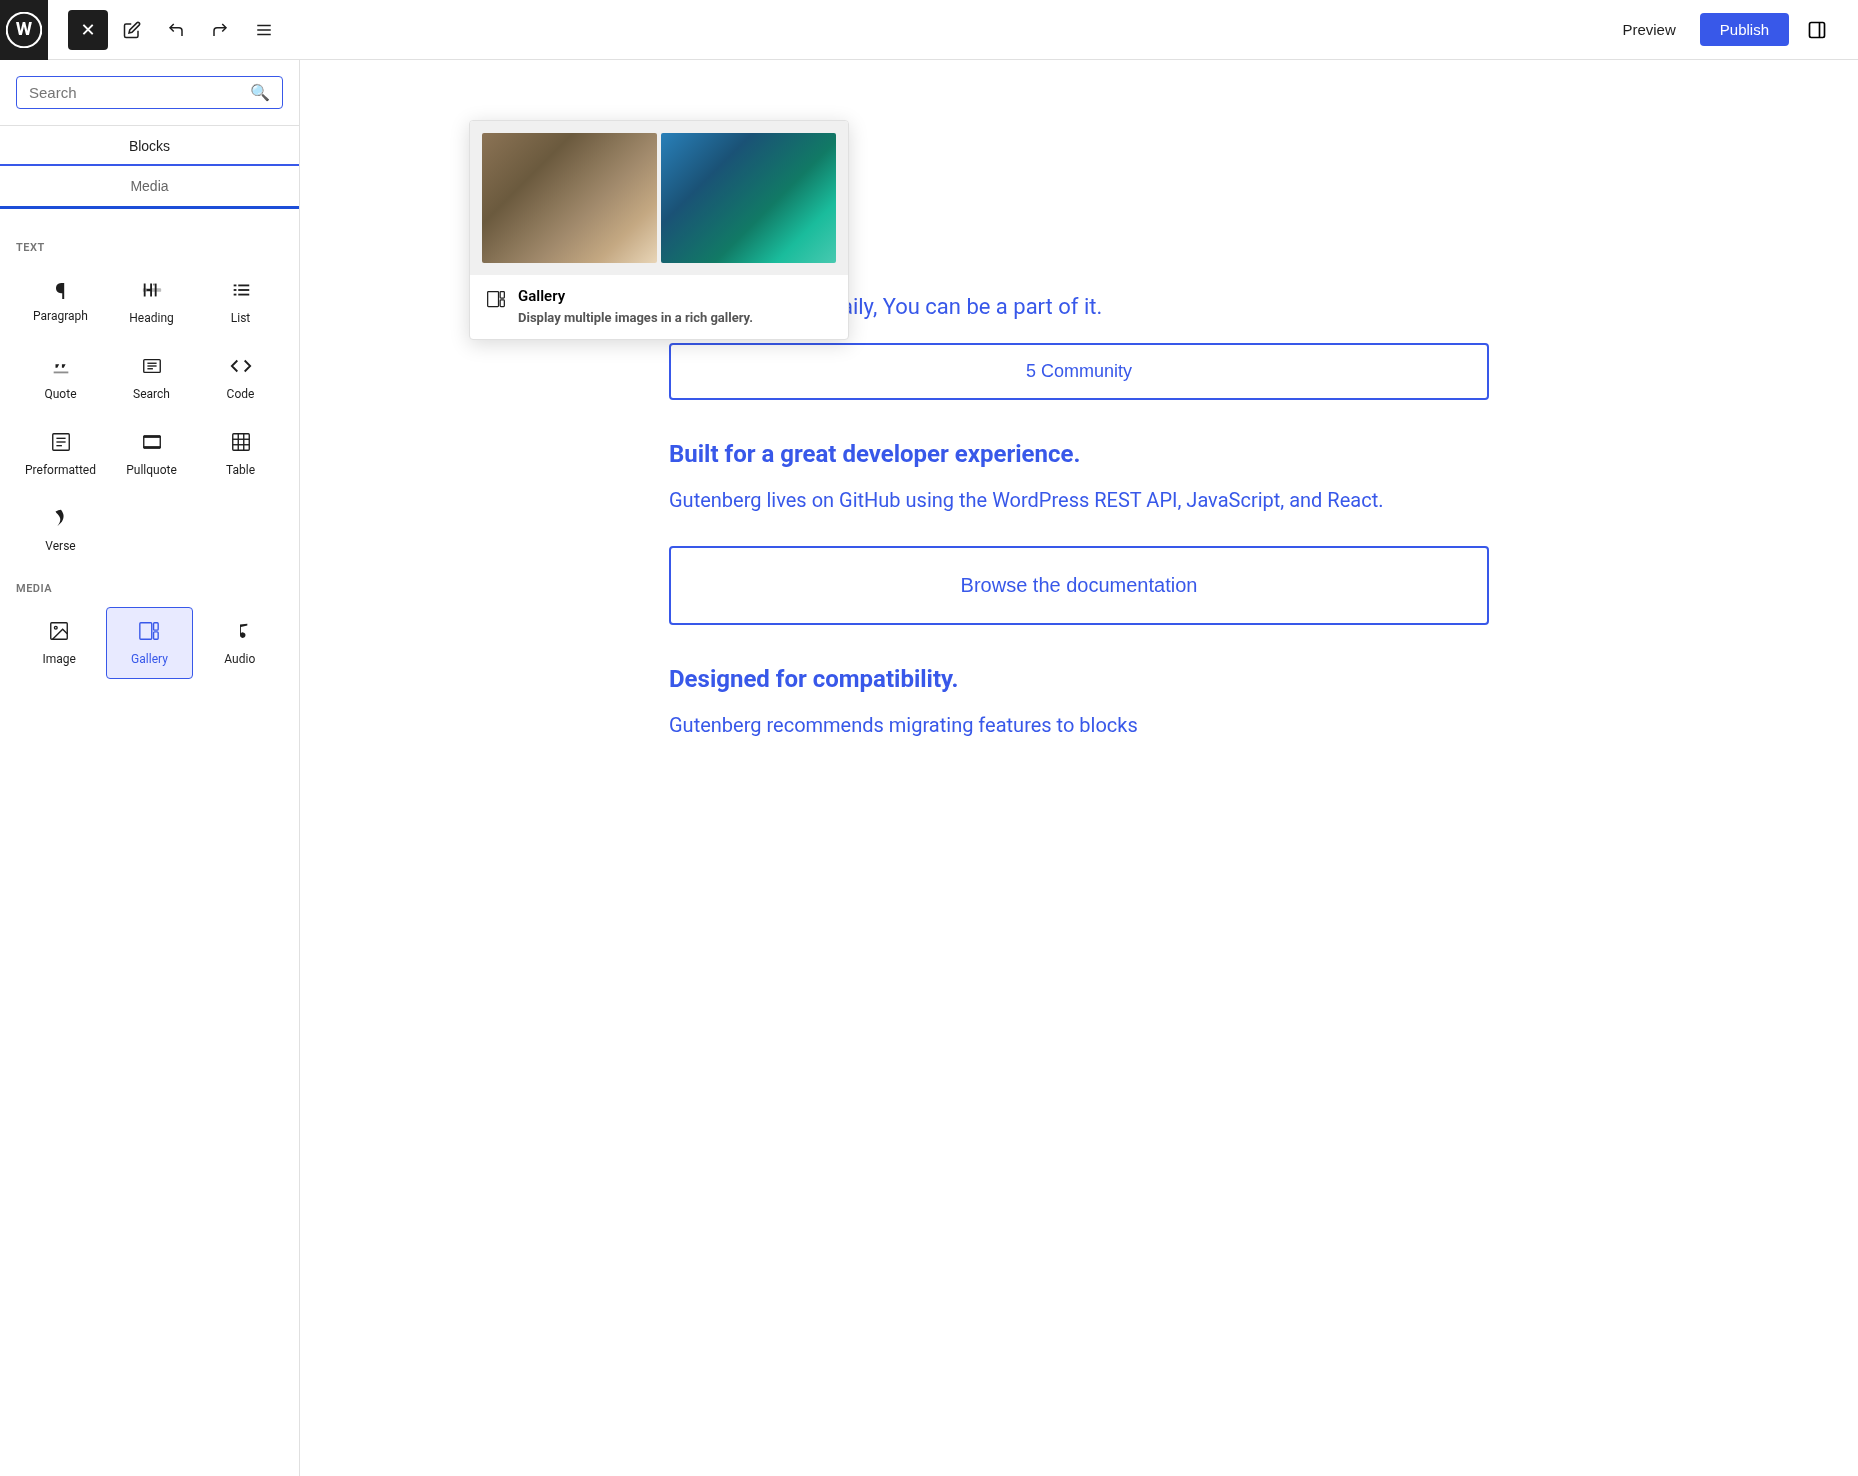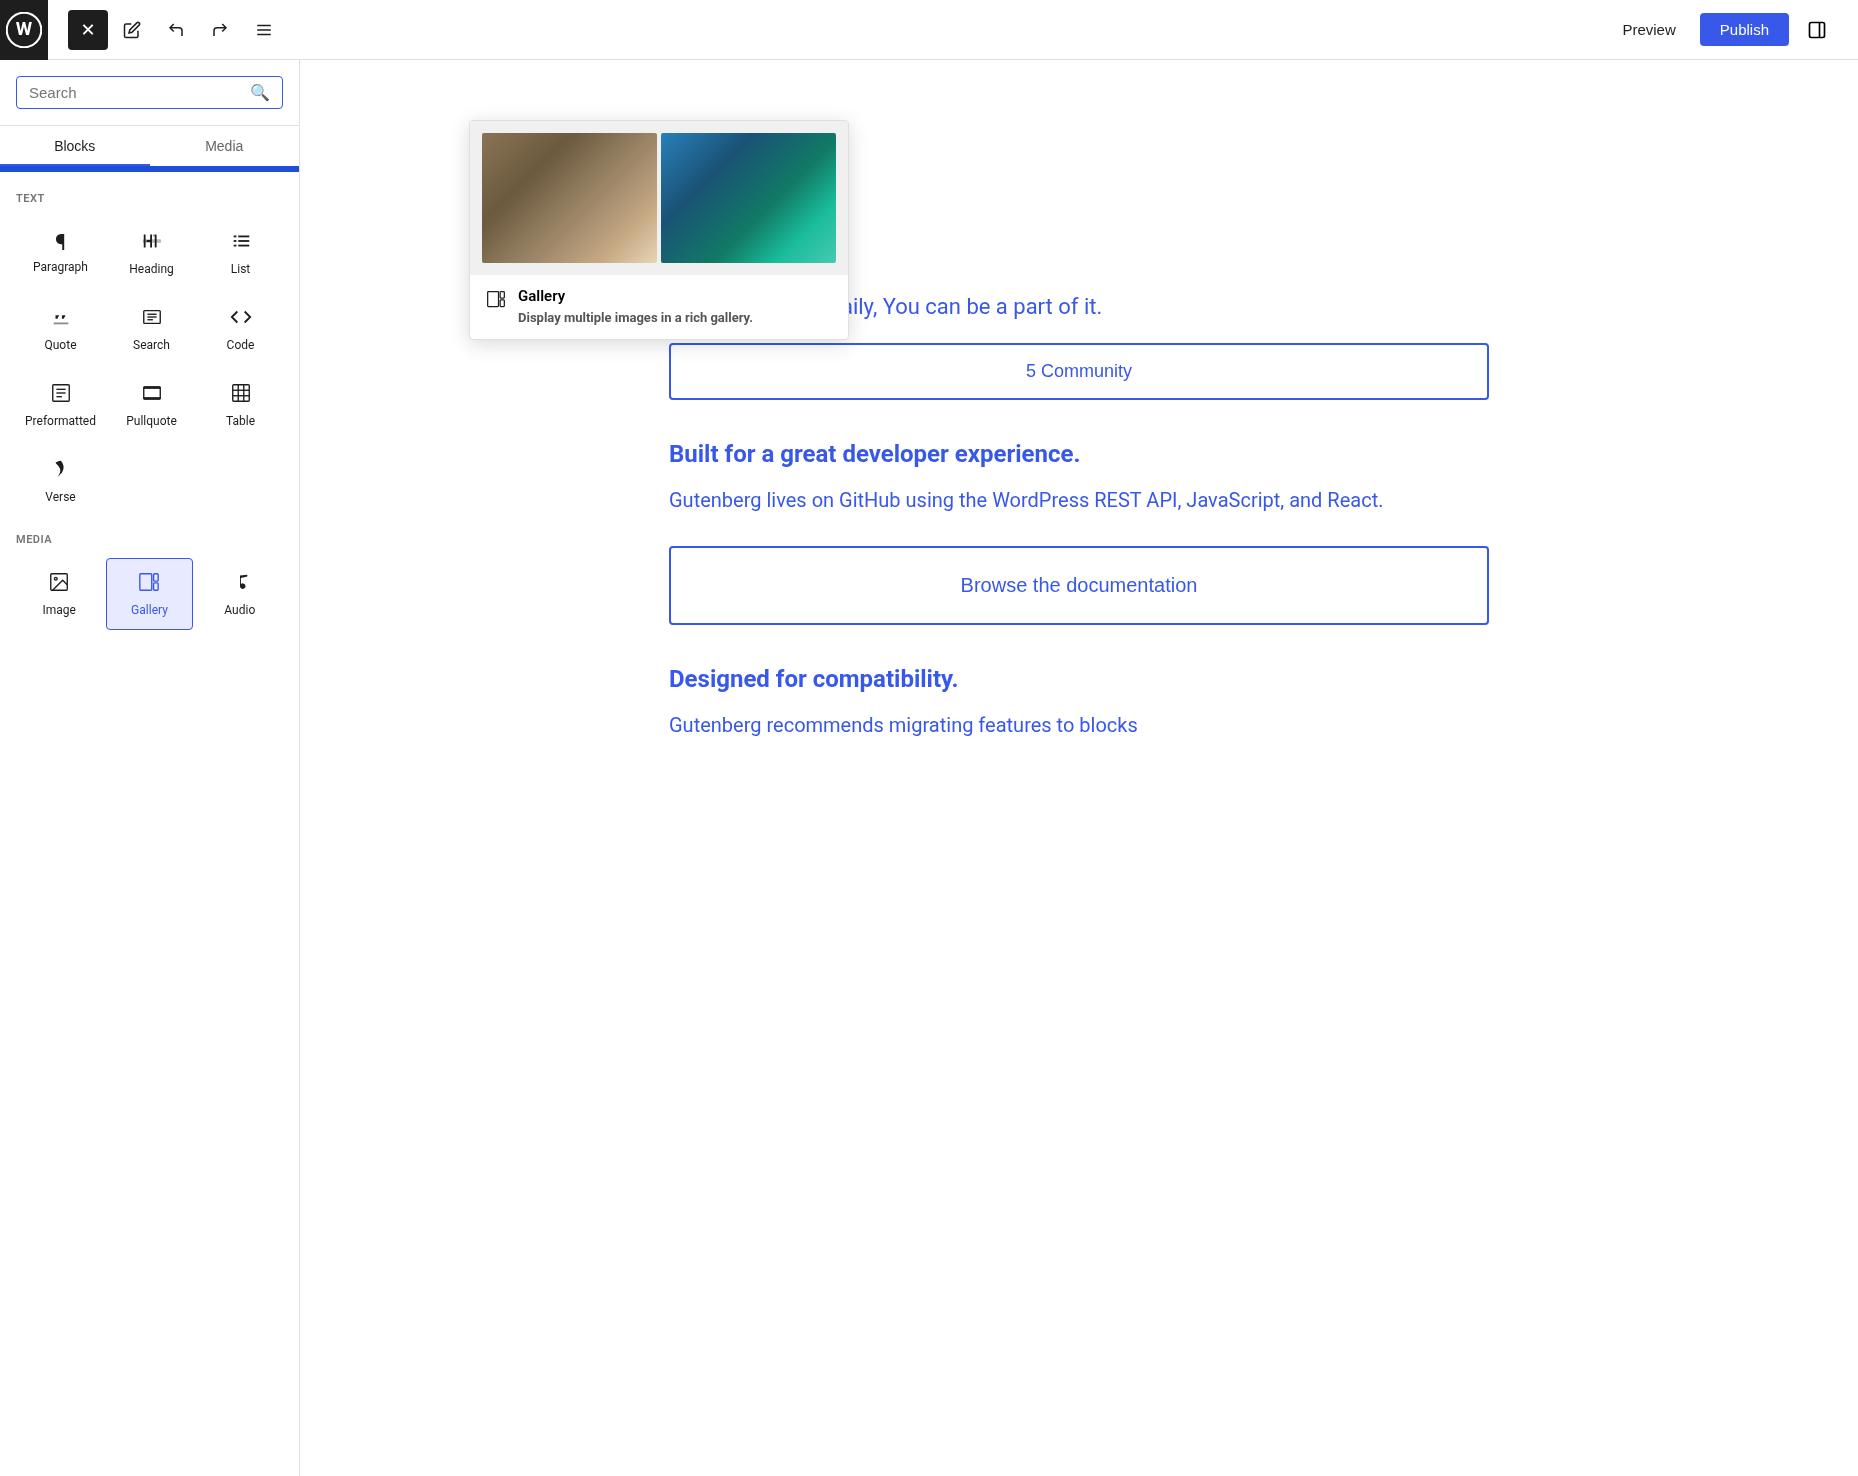--- a/index.html
+++ b/index.html
@@ -106,21 +106,22 @@
       border: none;
       outline: none;
       flex: 1;
       font-size: 15px;
       color: #666;
     }
     .search-icon { font-size: 16px; color: #666; }
 
     .tabs-row {
       display: flex;
-      border-bottom: 6px solid #1d4ed8;
+      border-bottom: 3px solid #1d4ed8;
+      flex-direction: column;
     }
     .tab-btn {
       flex: 1;
       padding: 12px;
       border: none;
       background: none;
       cursor: pointer;
       font-size: 14px;
       font-weight: 500;
       color: #666;
@@ -142,21 +143,21 @@
       overflow-y: auto;
       padding: 16px;
     }
     .section-label {
       font-size: 11px;
       font-weight: 600;
       color: #757575;
       text-transform: uppercase;
       letter-spacing: 0.5px;
       margin-bottom: 12px;
-      margin-top: 4px;
+      margin-top: 16px;
     }
     .blocks-grid {
       display: grid;
       grid-template-columns: repeat(3, 1fr);
       gap: 4px;
       margin-bottom: 16px;
     }
     .block-item {
       display: flex;
       flex-direction: column;

